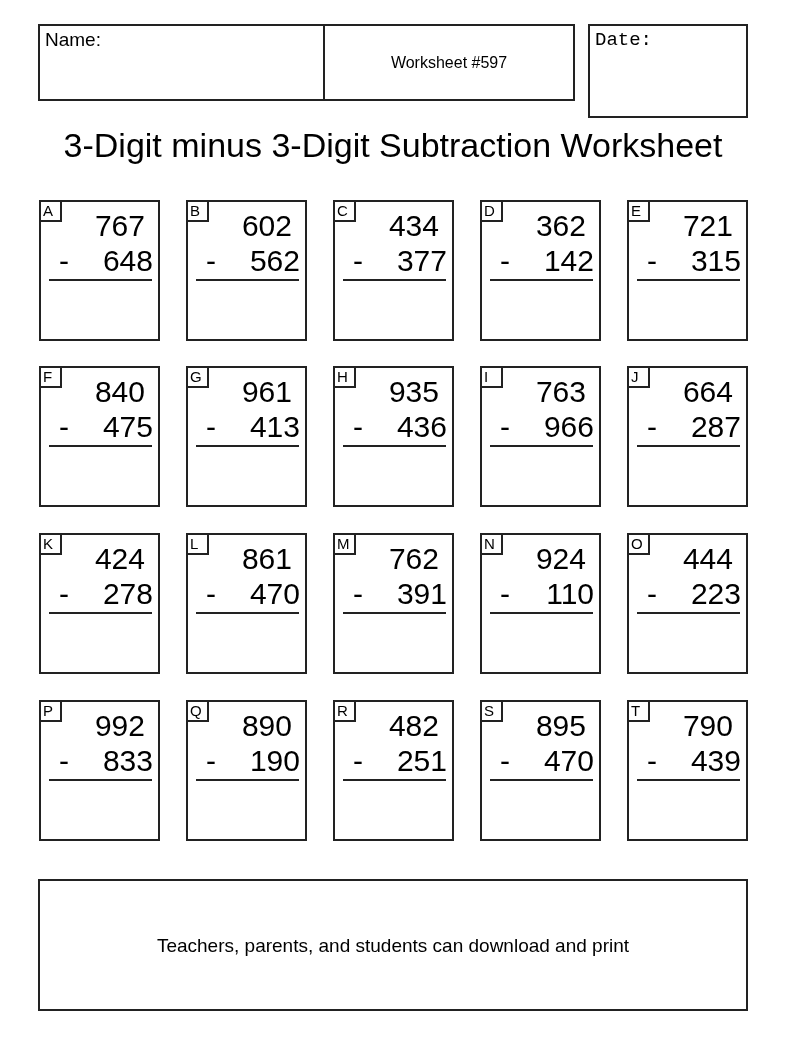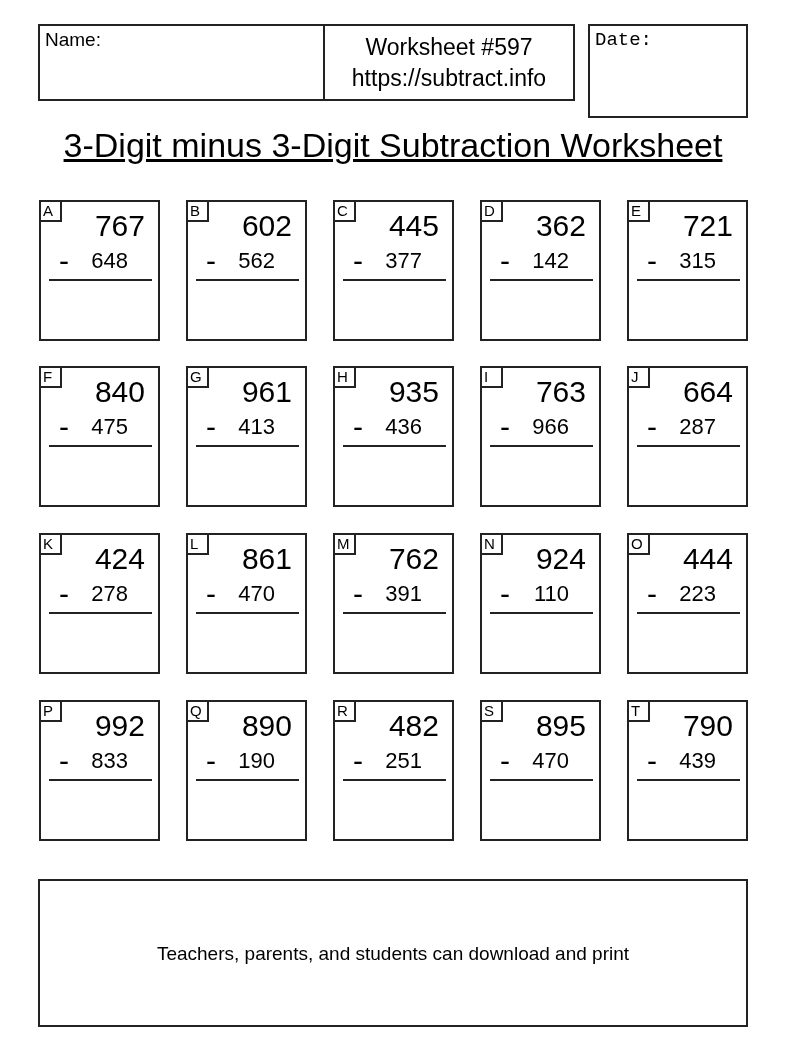--- a/index.html
+++ b/index.html
@@ -1,44 +1,43 @@
 <!DOCTYPE html>
 <html><head>
 <meta charset="utf-8">
 <style>
   html, body { margin: 0; padding: 0; background: #ffffff; }
   body { width: 786px; height: 1056px; position: relative; overflow: hidden;
          font-family: "Liberation Sans", sans-serif; color: #000; }
   .hbox { position: absolute; border: 2px solid #222; box-sizing: border-box; background: #fff; }
   .hbox .lbl { position: absolute; left: 5px; top: 3px; font-size: 19px; }
   .center-lines { display: flex; flex-direction: column; align-items: center; justify-content: center;
-                  height: 100%; font-size: 23px; line-height: 31px; }
-  .title { position: absolute; left: 0; width: 786px; top: 126px; text-align: center; font-size: 34px; text-decoration: underline; }
+                  height: 100%; font-size: 16px; line-height: 31px; }
+  .title { position: absolute; left: 0; width: 786px; top: 126px; text-align: center; font-size: 34px; }
   .prob { position: absolute; width: 121px; height: 141px; border: 2px solid #222; box-sizing: border-box; background: #fff; }
   .prob .letter { position: absolute; left: -2px; top: -2px; width: 23px; height: 22px; border: 2px solid #222;
                   box-sizing: border-box; font-size: 15px; line-height: 18px; padding-left: 2px; }
   .prob .top { position: absolute; right: 13px; top: 6px; font-size: 30px; line-height: 36px; text-align: right; }
-  .prob .bot { position: absolute; right: 30px; top: 41px; font-size: 22px; line-height: 36px; text-align: left; }
+  .prob .bot { position: absolute; right: 5px; top: 41px; font-size: 30px; line-height: 36px; text-align: left; }
   .prob .minus { position: absolute; left: 18px; top: 41px; font-size: 30px; line-height: 36px; }
   .prob .rule { position: absolute; left: 8px; right: 6px; top: 77px; height: 2px; background: #222; }
-  .footer { position: absolute; left: 38px; top: 879px; width: 710px; height: 148px; border: 2px solid #222;
+  .footer { position: absolute; left: 38px; top: 879px; width: 710px; height: 132px; border: 2px solid #222;
             box-sizing: border-box; display: flex; flex-direction: column; align-items: center; justify-content: center;
             font-size: 19px; line-height: 35px; }
 </style>
 </head>
 <body>
 
 <div class="hbox" style="left:38px; top:24px; width:308px; height:77px;">
   <span class="lbl">Name:</span>
 </div>
 
 <div class="hbox" style="left:323px; top:24px; width:252px; height:77px;">
   <div class="center-lines">
     <span>Worksheet #597</span>
-    <span>https://subtract.info</span>
   </div>
 </div>
 
 <div class="hbox" style="left:588px; top:24px; width:160px; height:94px;font-family:Liberation Mono, monospace;">
   <span class="lbl">Date:</span>
 </div>
 
 <div class="title">3-Digit minus 3-Digit Subtraction Worksheet</div>
 
 <div id="grid">
@@ -51,21 +50,21 @@
     </div>
     <div class="prob" style="left: 186px; top: 200px;">
       <div class="letter">B</div>
       <div class="top">602</div>
       <div class="minus">-</div>
       <div class="bot">562</div>
       <div class="rule"></div>
     </div>
     <div class="prob" style="left: 333px; top: 200px;">
       <div class="letter">C</div>
-      <div class="top">445</div>
+      <div class="top">434</div>
       <div class="minus">-</div>
       <div class="bot">377</div>
       <div class="rule"></div>
     </div>
     <div class="prob" style="left: 480px; top: 200px;">
       <div class="letter">D</div>
       <div class="top">362</div>
       <div class="minus">-</div>
       <div class="bot">142</div>
       <div class="rule"></div>

